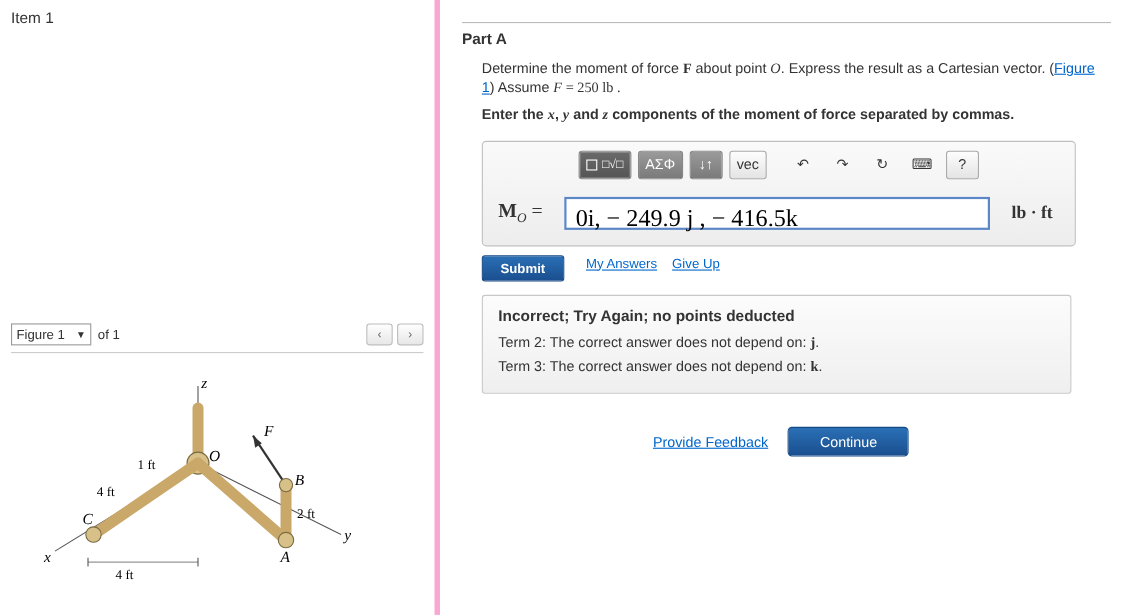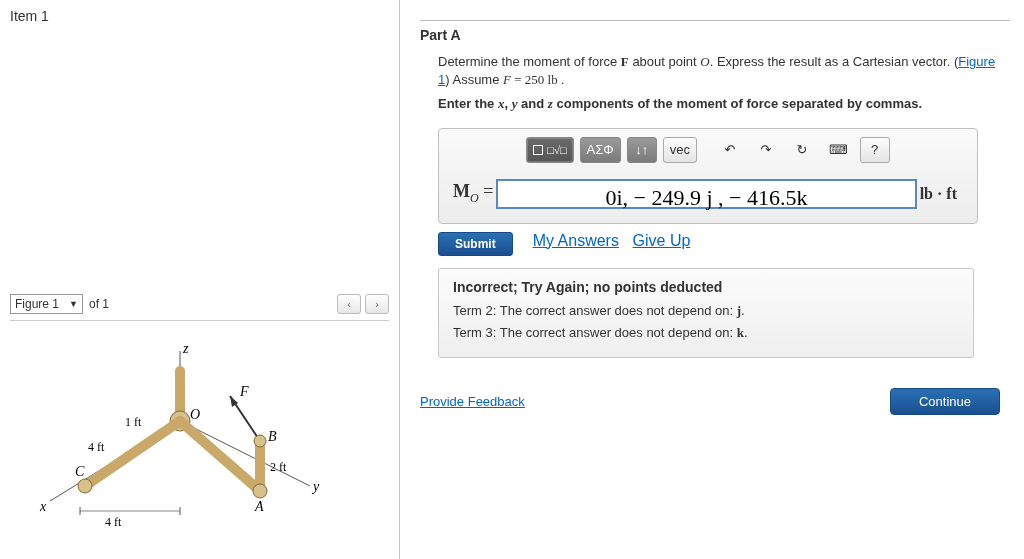--- a/index.html
+++ b/index.html
@@ -12,21 +12,21 @@
     height: 559px;
     overflow: hidden;
     position: relative;
   }
   .main {
     display: flex;
     height: 100%;
   }
   .left-col {
     width: 400px;
-    border-right: 1px solid #f9a8d4;
+    border-right: 5px solid #f9a8d4;
     padding: 8px 10px;
     display: flex;
     flex-direction: column;
   }
   .item-title {
     font-size: 14px;
     margin-bottom: 10px;
   }
   .figure-bar {
     display: flex;
@@ -139,22 +139,21 @@
     background: linear-gradient(#6a6a6a,#555);
     box-shadow: inset 0 0 0 1px #fff3;
   }
   .tool-checkbox {
     width: 10px; height: 10px; border: 1px solid #fff; margin-right: 4px; background: transparent;
   }
   .answer-row {
     display: flex;
     align-items: center;
     padding: 10px 14px 14px 14px;
-    gap: 3px;
-    text-align: center;
+    gap: 20px;
   }
   .mo-label {
     font-family: "Times New Roman", serif;
     font-size: 18px;
   }
   .mo-label sub { font-style: italic; font-size: 12px; }
   .answer-input {
     flex: 1;
     border: 2px solid #5b87c7;
     background: #fff;
@@ -186,21 +185,21 @@
     border: 1px solid #164a85;
     border-radius: 3px;
     font-size: 12px;
     font-weight: bold;
     padding: 4px 16px;
     cursor: pointer;
   }
   .link-row a {
     color: #0066cc;
     text-decoration: underline;
-    font-size: 16px;
+    font-size: 12px;
     margin-right: 10px;
     cursor: pointer;
   }
   
   .feedback-panel {
     margin-left: 18px;
     margin-top: 12px;
     border: 1px solid #c8c8c8;
     border-radius: 3px;
     background: linear-gradient(#fcfcfc,#efefef);
@@ -214,21 +213,21 @@
   }
   .feedback-line {
     font-size: 13px;
     margin: 6px 0;
   }
   
   .bottom-row {
     margin-top: 30px;
     display: flex;
     align-items: center;
-    justify-content: space-between;
+    justify-content: center;
     gap: 18px;
     padding-right: 10px;
   }
   .provide-fb {
     color: #0066cc;
     text-decoration: underline;
     font-size: 13px;
     cursor: pointer;
   }
   .continue-btn {

